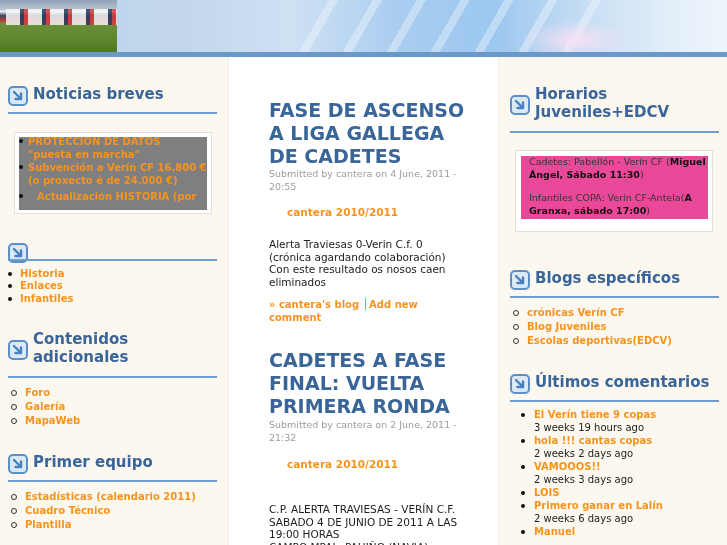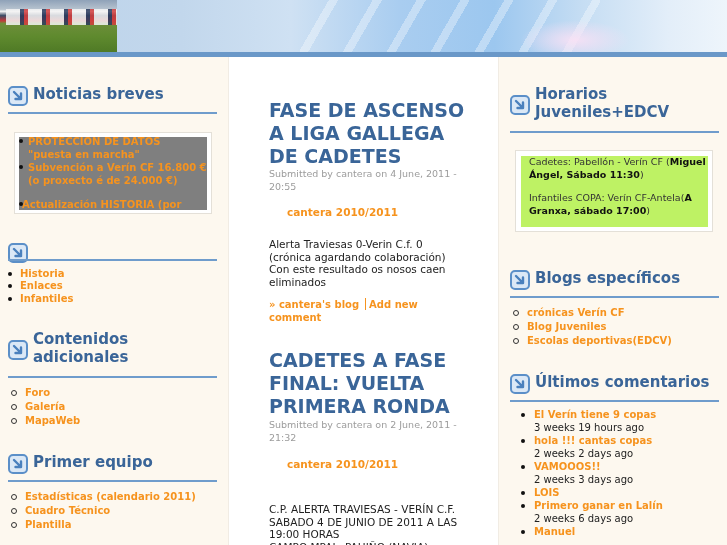--- a/index.html
+++ b/index.html
@@ -76,21 +76,21 @@
       <use href="#arrow-box"></use>
     </svg>
   <span>Noticias breves</span>
 </div>
 <div class="rule" style="left:8px;top:112px;width:209px;"></div>
 <div class="box" style="left:14px;top:132px;width:198px;height:82px;">
   <div class="inner" style="left:4px;top:4px;width:188px;height:73px;background:#7f7f7f;">
     <ul class="links" style="left:0;top:0;width:188px;">
       <li style="padding-left:9px;line-height:13px;margin-top:-2px;"><a>PROTECCION DE DATOS "puesta en marcha"</a></li>
       <li style="padding-left:9px;line-height:13px;"><a>Subvención a Verín CF 16.800 € (o proxecto é de 24.000 €)</a></li>
-      <li style="padding-left:3px;line-height:13px;margin-top:11px;"><a>Actualización HISTORIA (por</a></li>
+      <li style="padding-left:18px;line-height:13px;margin-top:3px;"><a>Actualización HISTORIA (por</a></li>
     </ul>
   </div>
 </div>
 
 <div class="block-title" style="left:8px;top:242px;">
   <svg class="ico">
       <use href="#arrow-box"></use>
     </svg>
   <span></span>
 </div>
@@ -155,21 +155,21 @@
 </div>
 
 <div class="block-title" style="left:510px;top:85px;width:160px;">
   <svg class="ico" style="margin-top:10px;">
       <use href="#arrow-box"></use>
     </svg>
   <span>Horarios Juveniles+EDCV</span>
 </div>
 <div class="rule" style="left:510px;top:131px;width:209px;"></div>
 <div class="box" style="left:515px;top:150px;width:198px;height:82px;">
-  <div class="inner" style="left:5px;top:5px;width:187px;height:71px;background:#bef264;">
+  <div class="inner" style="left:5px;top:5px;width:187px;height:63px;background:#ec4899;">
     <div style="position:absolute;left:8px;top:-1px;width:178px;font-size:9.5px;line-height:13px;color:#333;">
       <span>Cadetes: Pabellón - Verín CF (</span><b style="color:#111;">Miguel Ángel, Sábado 11:30</b><span>)</span>
     </div>
     <div style="position:absolute;left:8px;top:35px;width:178px;font-size:9.5px;line-height:13px;color:#333;">
       <span>Infantiles COPA: Verín CF-Antela(</span><b style="color:#111;">A Granxa, sábado 17:00</b><span>)</span>
     </div>
   </div>
 </div>
 
 <div class="block-title" style="left:510px;top:269px;">

